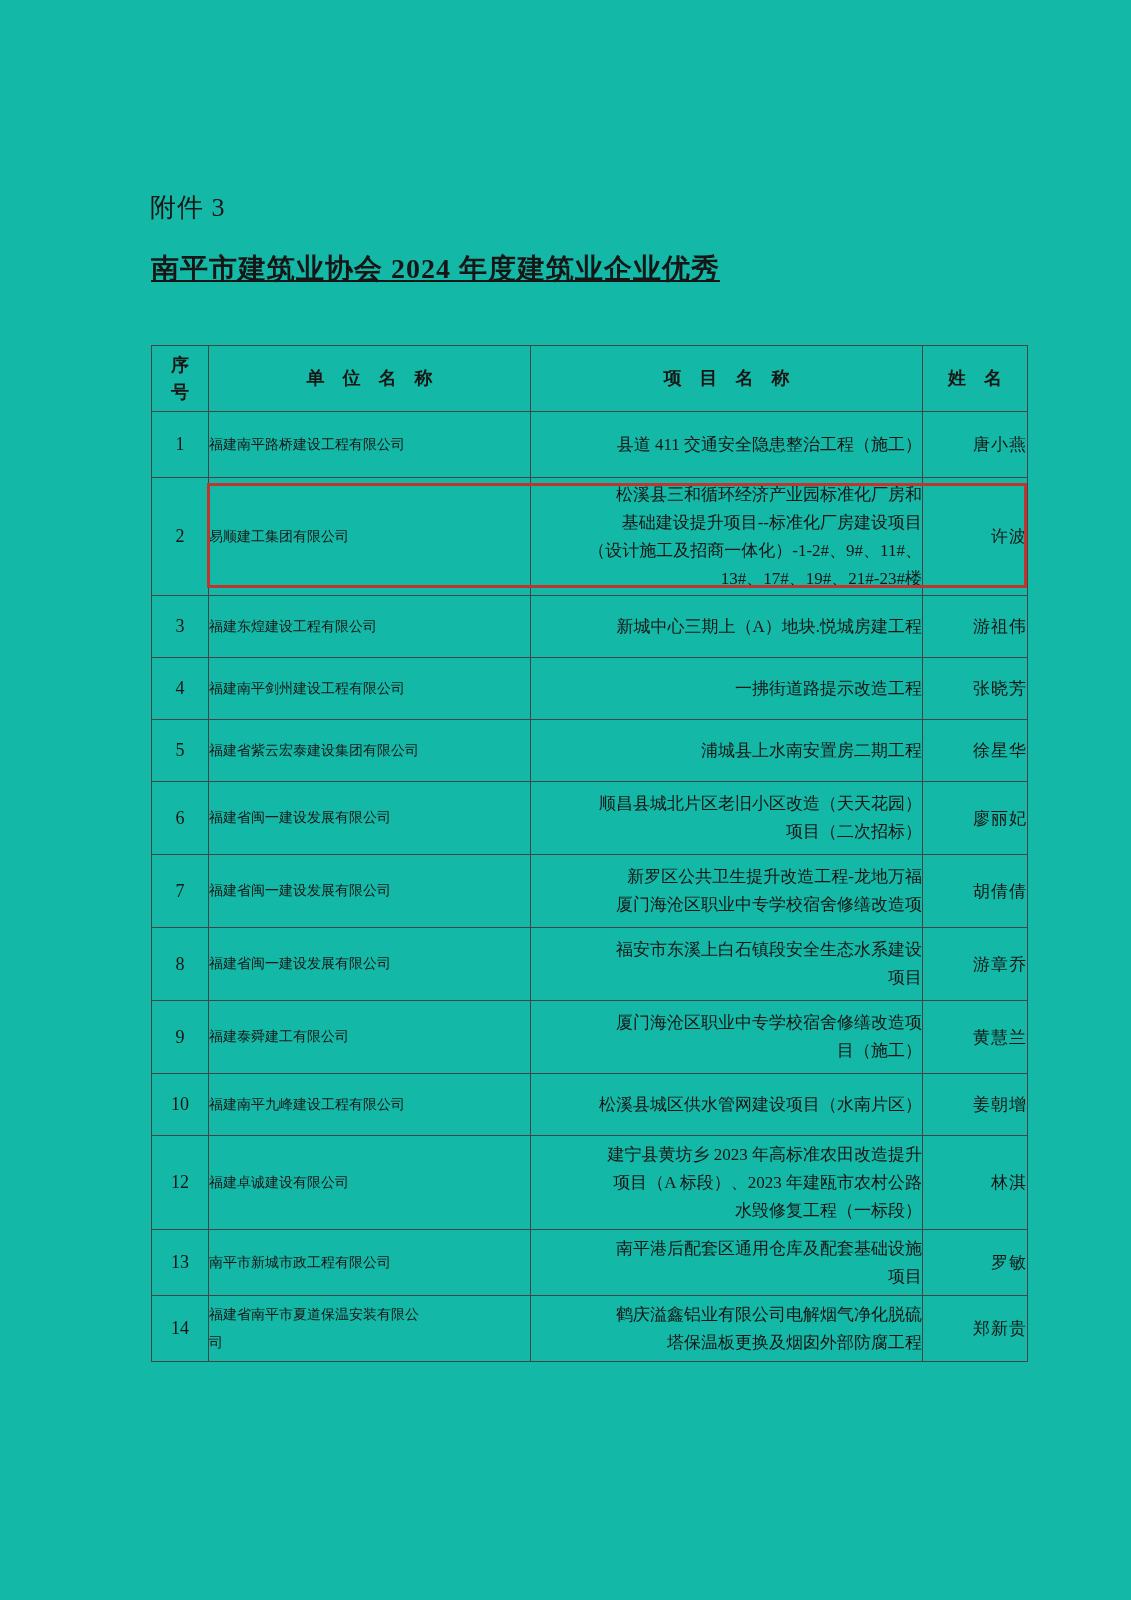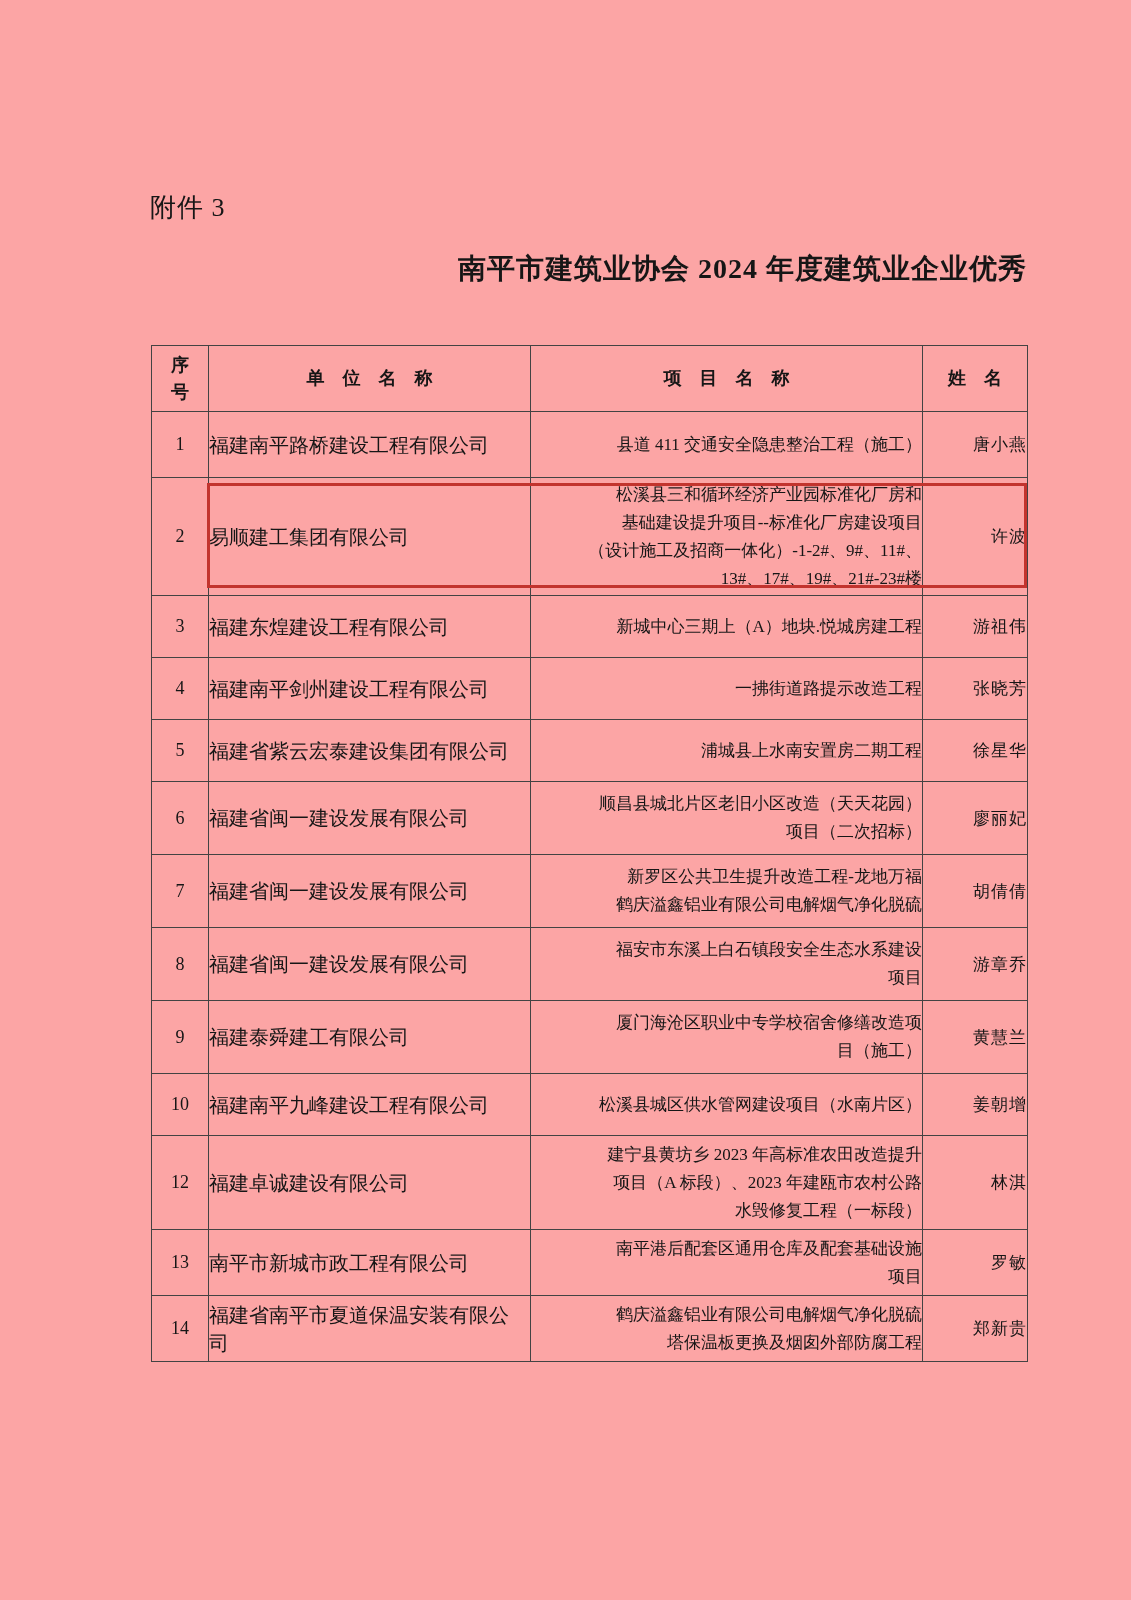--- a/index.html
+++ b/index.html
@@ -4,43 +4,44 @@
 <style>
   html, body {
     margin: 0;
     padding: 0;
     background: #ffffff;
   }
   .page {
     position: relative;
     width: 1131px;
     height: 1600px;
-    background: #fca5a5;
+    background: #14b8a6;
     font-family: "Liberation Serif", "DejaVu Serif", serif;
     color: #161616;
     overflow: hidden;
   }
   .attachment-label {
     position: absolute;
     left: 150px;
     top: 190px;
     font-size: 26px;
     letter-spacing: 1px;
     white-space: pre;
   }
   .doc-title {
     position: absolute;
     left: 151px;
     top: 244px;
     width: 876px;
-    text-align: right;
+    text-align: left;
     font-size: 28px;
     font-weight: bold;
     line-height: 49px;
     letter-spacing: 1px;
+    text-decoration: underline;
   }
   table.roster {
     position: absolute;
     left: 151px;
     top: 345px;
     width: 876px;
     border-collapse: collapse;
     table-layout: fixed;
   }
   table.roster col.c-index   { width: 57px; }
@@ -65,21 +66,21 @@
   tr.rh1b  { height: 66px; }
   tr.rh2   { height: 73px; }
   tr.rh3   { height: 94px; }
   tr.rh4   { height: 118px; }
   td.index-cell {
     text-align: center;
     font-size: 18px;
   }
   td.company-cell {
     text-align: left;
-    font-size: 20px;
+    font-size: 14px;
     line-height: 28px;
     padding: 4px 8px 4px 14px;
     white-space: pre;
   }
   td.project-cell {
     text-align: right;
     font-size: 17px;
     line-height: 28px;
     padding: 4px 5px 4px 11px;
     white-space: pre;
@@ -165,21 +166,21 @@
         <td class="index-cell">6</td>
         <td class="company-cell">福建省闽一建设发展有限公司</td>
         <td class="project-cell">顺昌县城北片区老旧小区改造（天天花园）
 项目（二次招标）</td>
         <td class="name-cell">廖丽妃</td>
       </tr>
       <tr class="rh2">
         <td class="index-cell">7</td>
         <td class="company-cell">福建省闽一建设发展有限公司</td>
         <td class="project-cell">新罗区公共卫生提升改造工程-龙地万福
-鹤庆溢鑫铝业有限公司电解烟气净化脱硫</td>
+厦门海沧区职业中专学校宿舍修缮改造项</td>
         <td class="name-cell">胡倩倩</td>
       </tr>
       <tr class="rh2">
         <td class="index-cell">8</td>
         <td class="company-cell">福建省闽一建设发展有限公司</td>
         <td class="project-cell">福安市东溪上白石镇段安全生态水系建设
 项目</td>
         <td class="name-cell">游章乔</td>
       </tr>
       <tr class="rh2">

